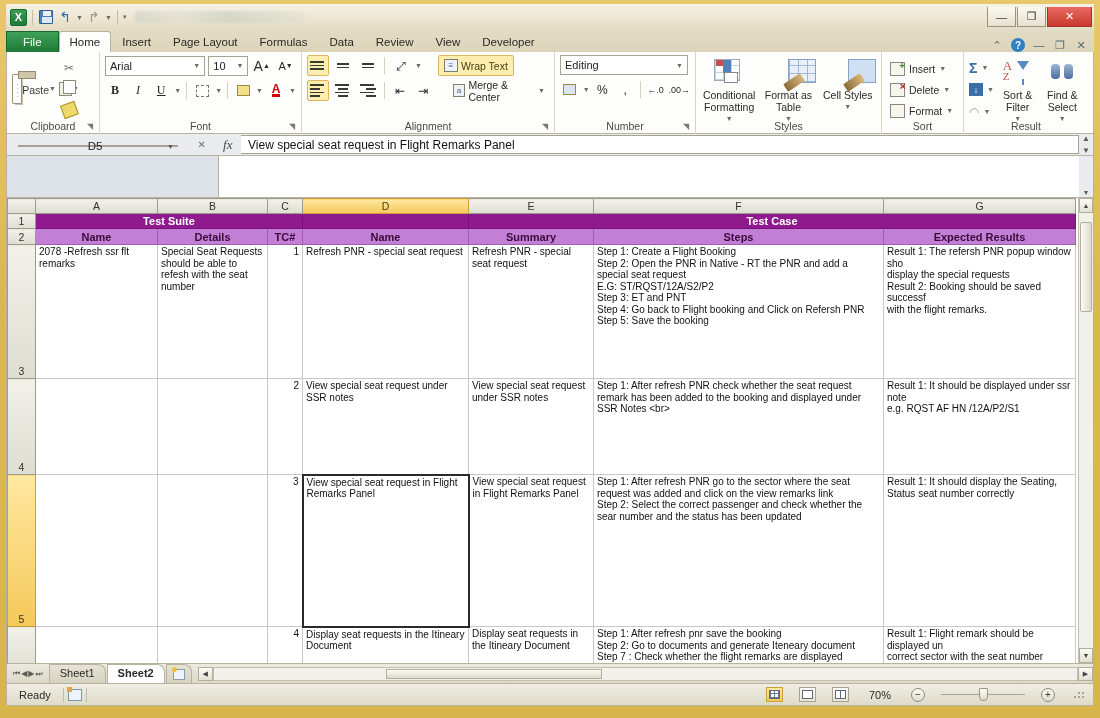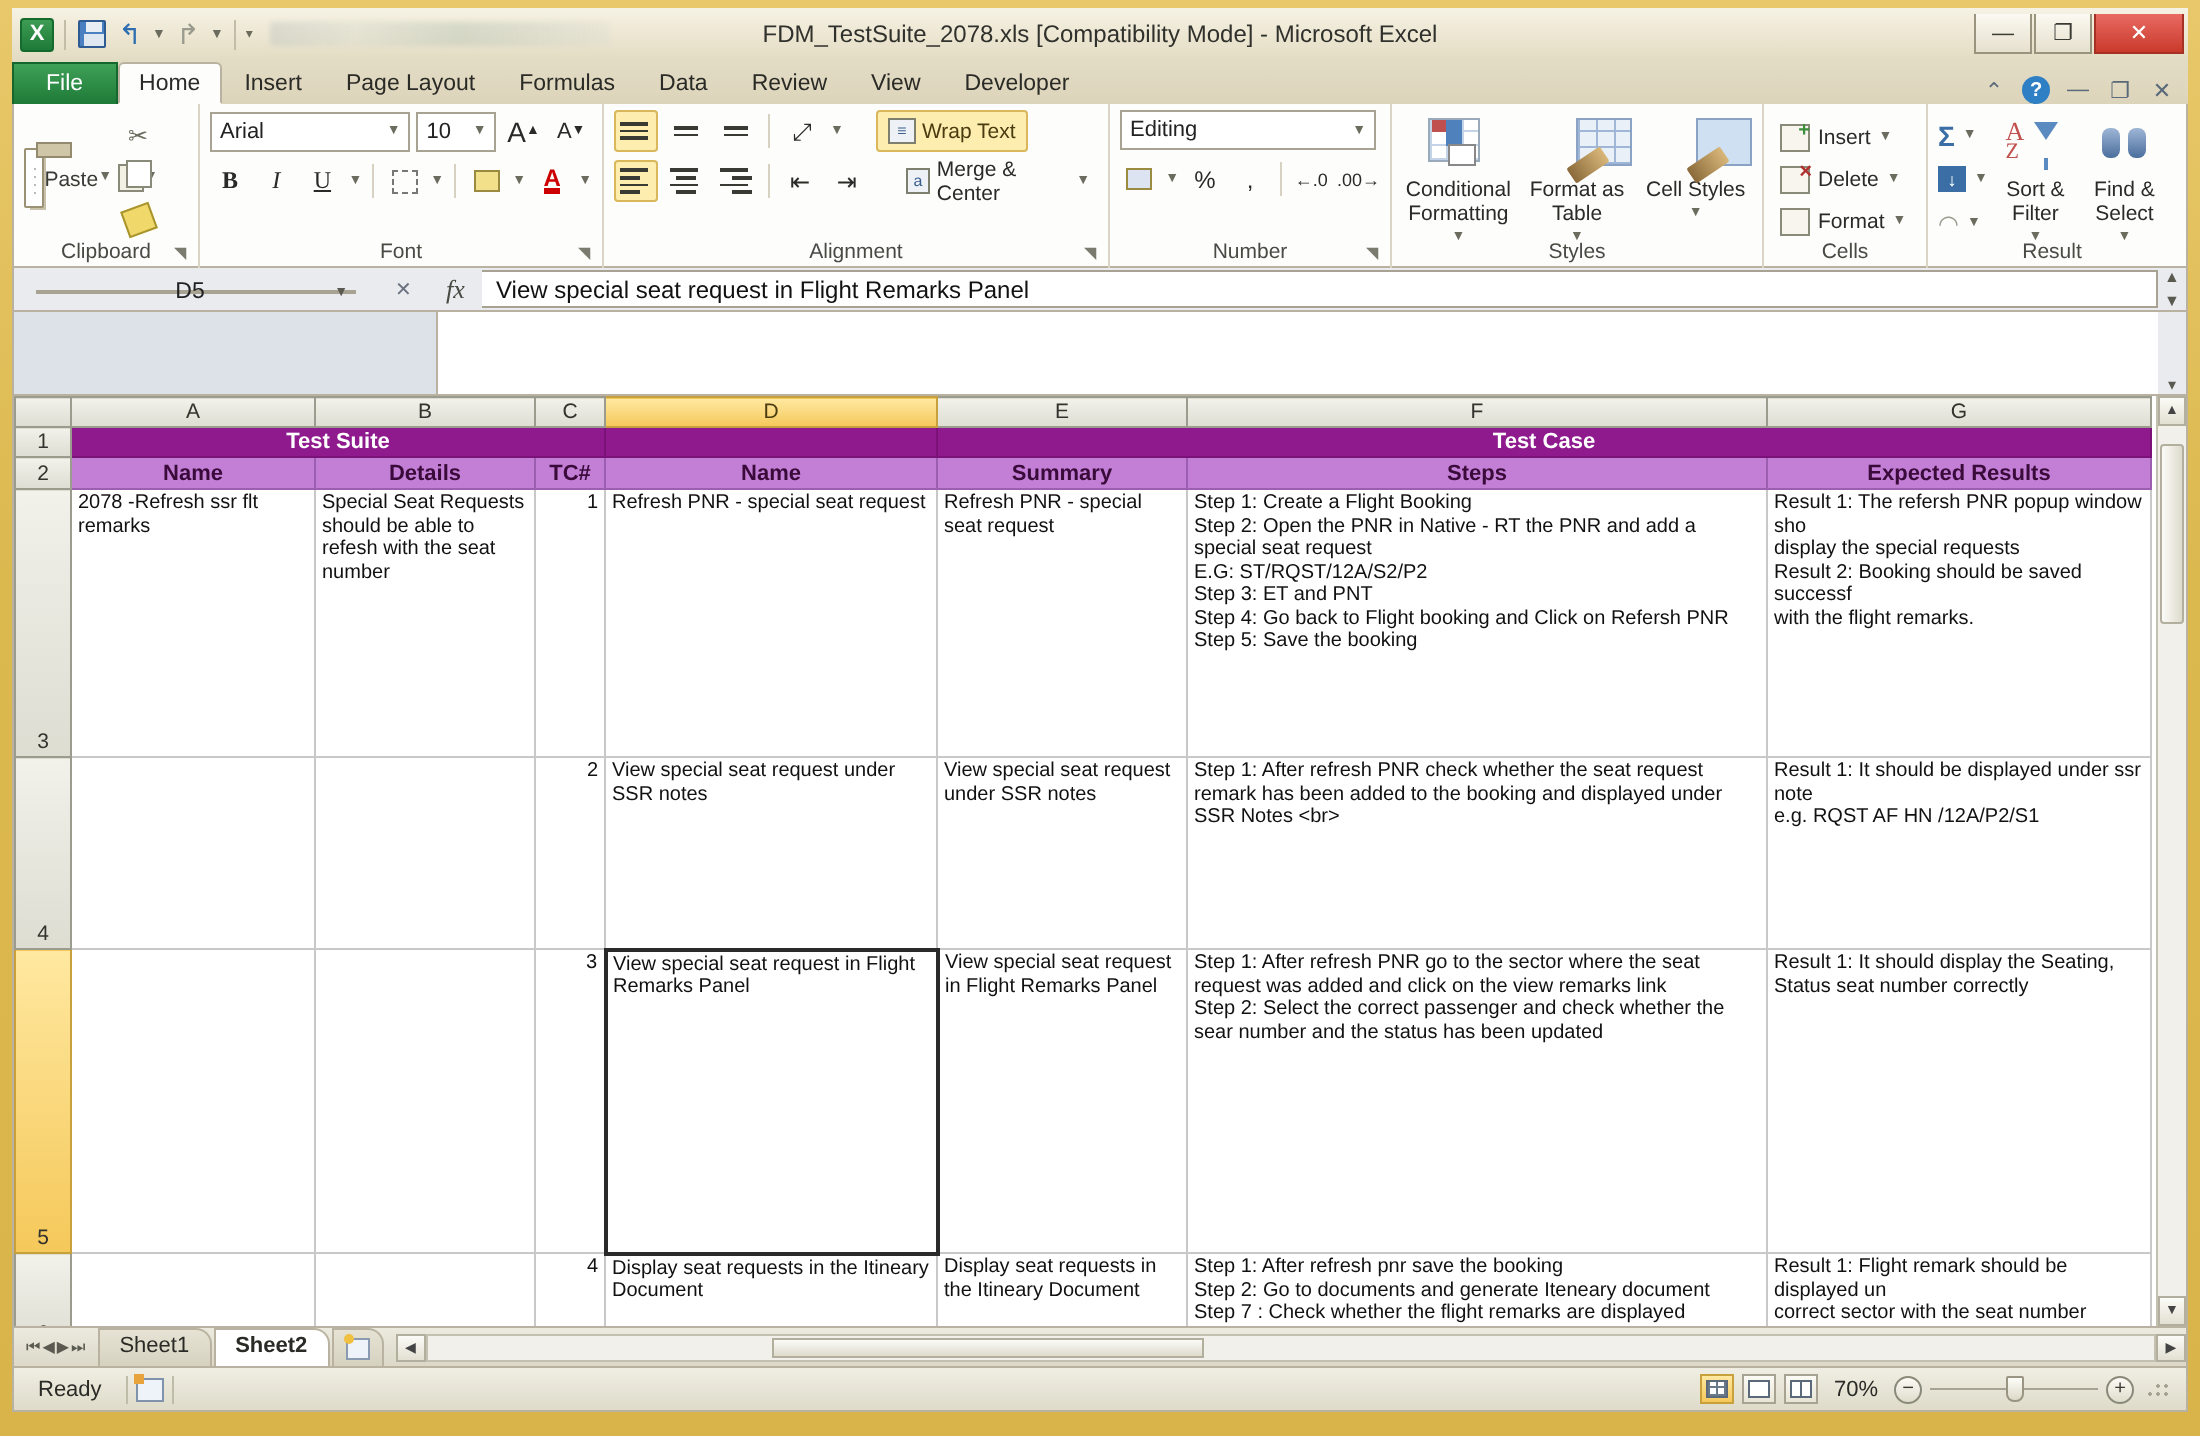--- a/index.html
+++ b/index.html
@@ -214,21 +214,21 @@
     background:linear-gradient(180deg,#fbfbf7,#dedbcd); border:1px solid #b3af9f;}
   .hsend{ width:15px;height:14px; background:linear-gradient(180deg,#fbfbf7,#e3e0d2);border:1px solid #b3af9f;
     display:flex;align-items:center;justify-content:center;font-size:7px;color:#444;}
 
   .statusbar{ height:22px; background:linear-gradient(180deg,#f0eee3,#dedbc9); border:1px solid #b9b2a0;
     border-top:none; display:flex; align-items:center; padding:0 4px; }
   .ready{ font-size:11px; color:#2a2a26; padding:0 8px;}
   .ssep{width:1px;height:14px;background:#c0bcaa;margin:0 4px;}
   .stico{width:14px;height:12px;background:#eef3f9;border:1px solid #7f93ad;position:relative;}
   .stico:after{content:"";position:absolute;left:-2px;top:-3px;width:5px;height:5px;background:#e8a33d;}
-  .stright{ margin-left:auto; display:flex; align-items:center; gap:4px; padding-right:4px;}
+  .stright{ margin-left:auto; display:flex; align-items:center; gap:16px; padding-right:4px;}
   .viewbtn{width:17px;height:15px;border:1px solid #a8a293;display:flex;align-items:center;justify-content:center;
     background:linear-gradient(180deg,#fbfaf4,#e8e5d6);}
   .viewbtn.on{background:linear-gradient(180deg,#ffe8a0,#f5c85a);border-color:#c9a13c;}
   .vb-grid{width:11px;height:9px;background:repeating-linear-gradient(90deg,#6a7a8a 0 1px,transparent 1px 4px),
     repeating-linear-gradient(0deg,#6a7a8a 0 1px,transparent 1px 4px),#fff;border:1px solid #5a6a7a;}
   .vb-page{width:11px;height:9px;border:1px solid #5a6a7a;background:#fff;}
   .vb-brk{width:11px;height:9px;border:1px solid #5a6a7a;background:#fff;position:relative;}
   .vb-brk:after{content:"";position:absolute;left:4px;top:0;bottom:0;width:1px;background:#5a6a7a;}
   .zoompct{font-size:11px;color:#2a2a26;padding:0 4px;}
   .zcirc{width:14px;height:14px;border:1px solid #8a8a7a;border-radius:50%;background:linear-gradient(180deg,#fbfaf4,#e0ddcd);
@@ -256,21 +256,20 @@
           <div class="qsave"></div>
         </div>
       <div class="qicon undo">↰</div>
       <div class="dropcaret">▼</div>
       <div class="qicon undo" style="color:#9a9a8e">↱</div>
       <div class="dropcaret">▼</div>
       <div class="qsep"></div>
       <div class="dropcaret">▾</div>
       <div class="blurstrip"></div>
     </div>
-    <div class="wintitle">FDM_TestSuite_2078.xls [Compatibility Mode] - Microsoft Excel</div>
     <div class="winbtns">
       <div class="wbtn">—</div>
       <div class="wbtn">❐</div>
       <div class="wbtn close">✕</div>
     </div>
   </div>
 
   <div class="tabsrow">
     <div class="tab file">File</div>
     <div class="tab active">Home</div>
@@ -485,21 +484,21 @@
           <span class="siico del"></span>
           <span>Delete</span>
           <span class="dropcaret">▼</span>
         </div>
         <div class="smallitem">
           <span class="siico"></span>
           <span>Format</span>
           <span class="dropcaret">▼</span>
         </div>
       </div>
-      <div class="glabel">Cells</div>
+      <div class="glabel">Sort</div>
     </div>
 
     <div class="group" style="width:125px">
       <div class="gbody" style="padding-top:2px">
         <div style="display:flex;flex-direction:column;gap:1px">
           <div class="smallitem" style="padding:0">
             <span class="sumico">Σ</span>
             <span class="dropcaret">▼</span>
           </div>
           <div class="smallitem" style="padding:0">

